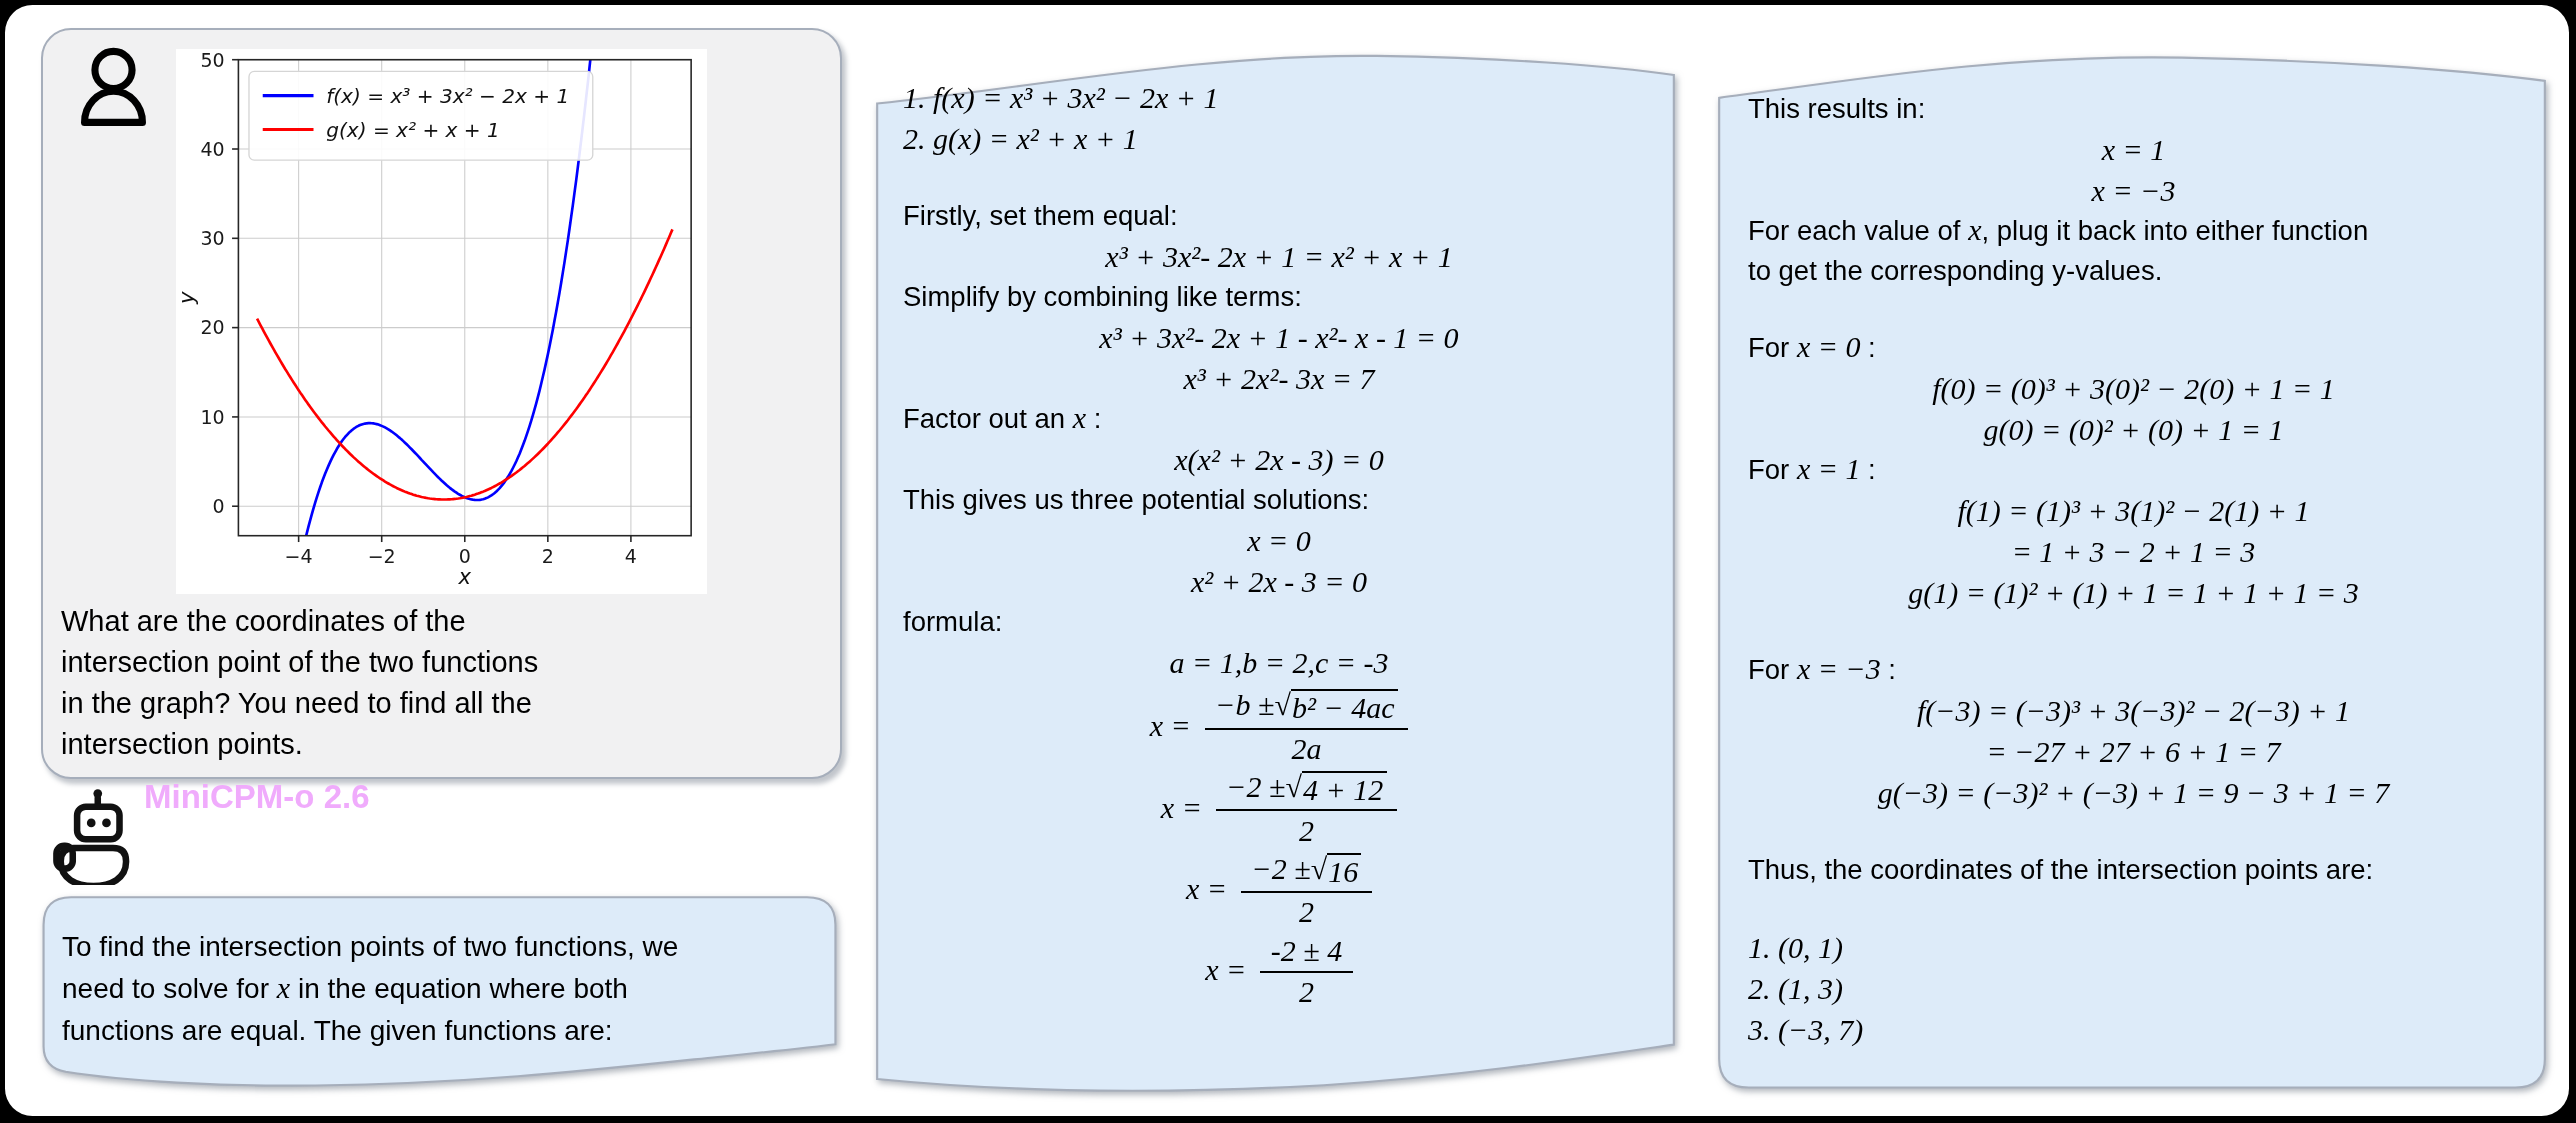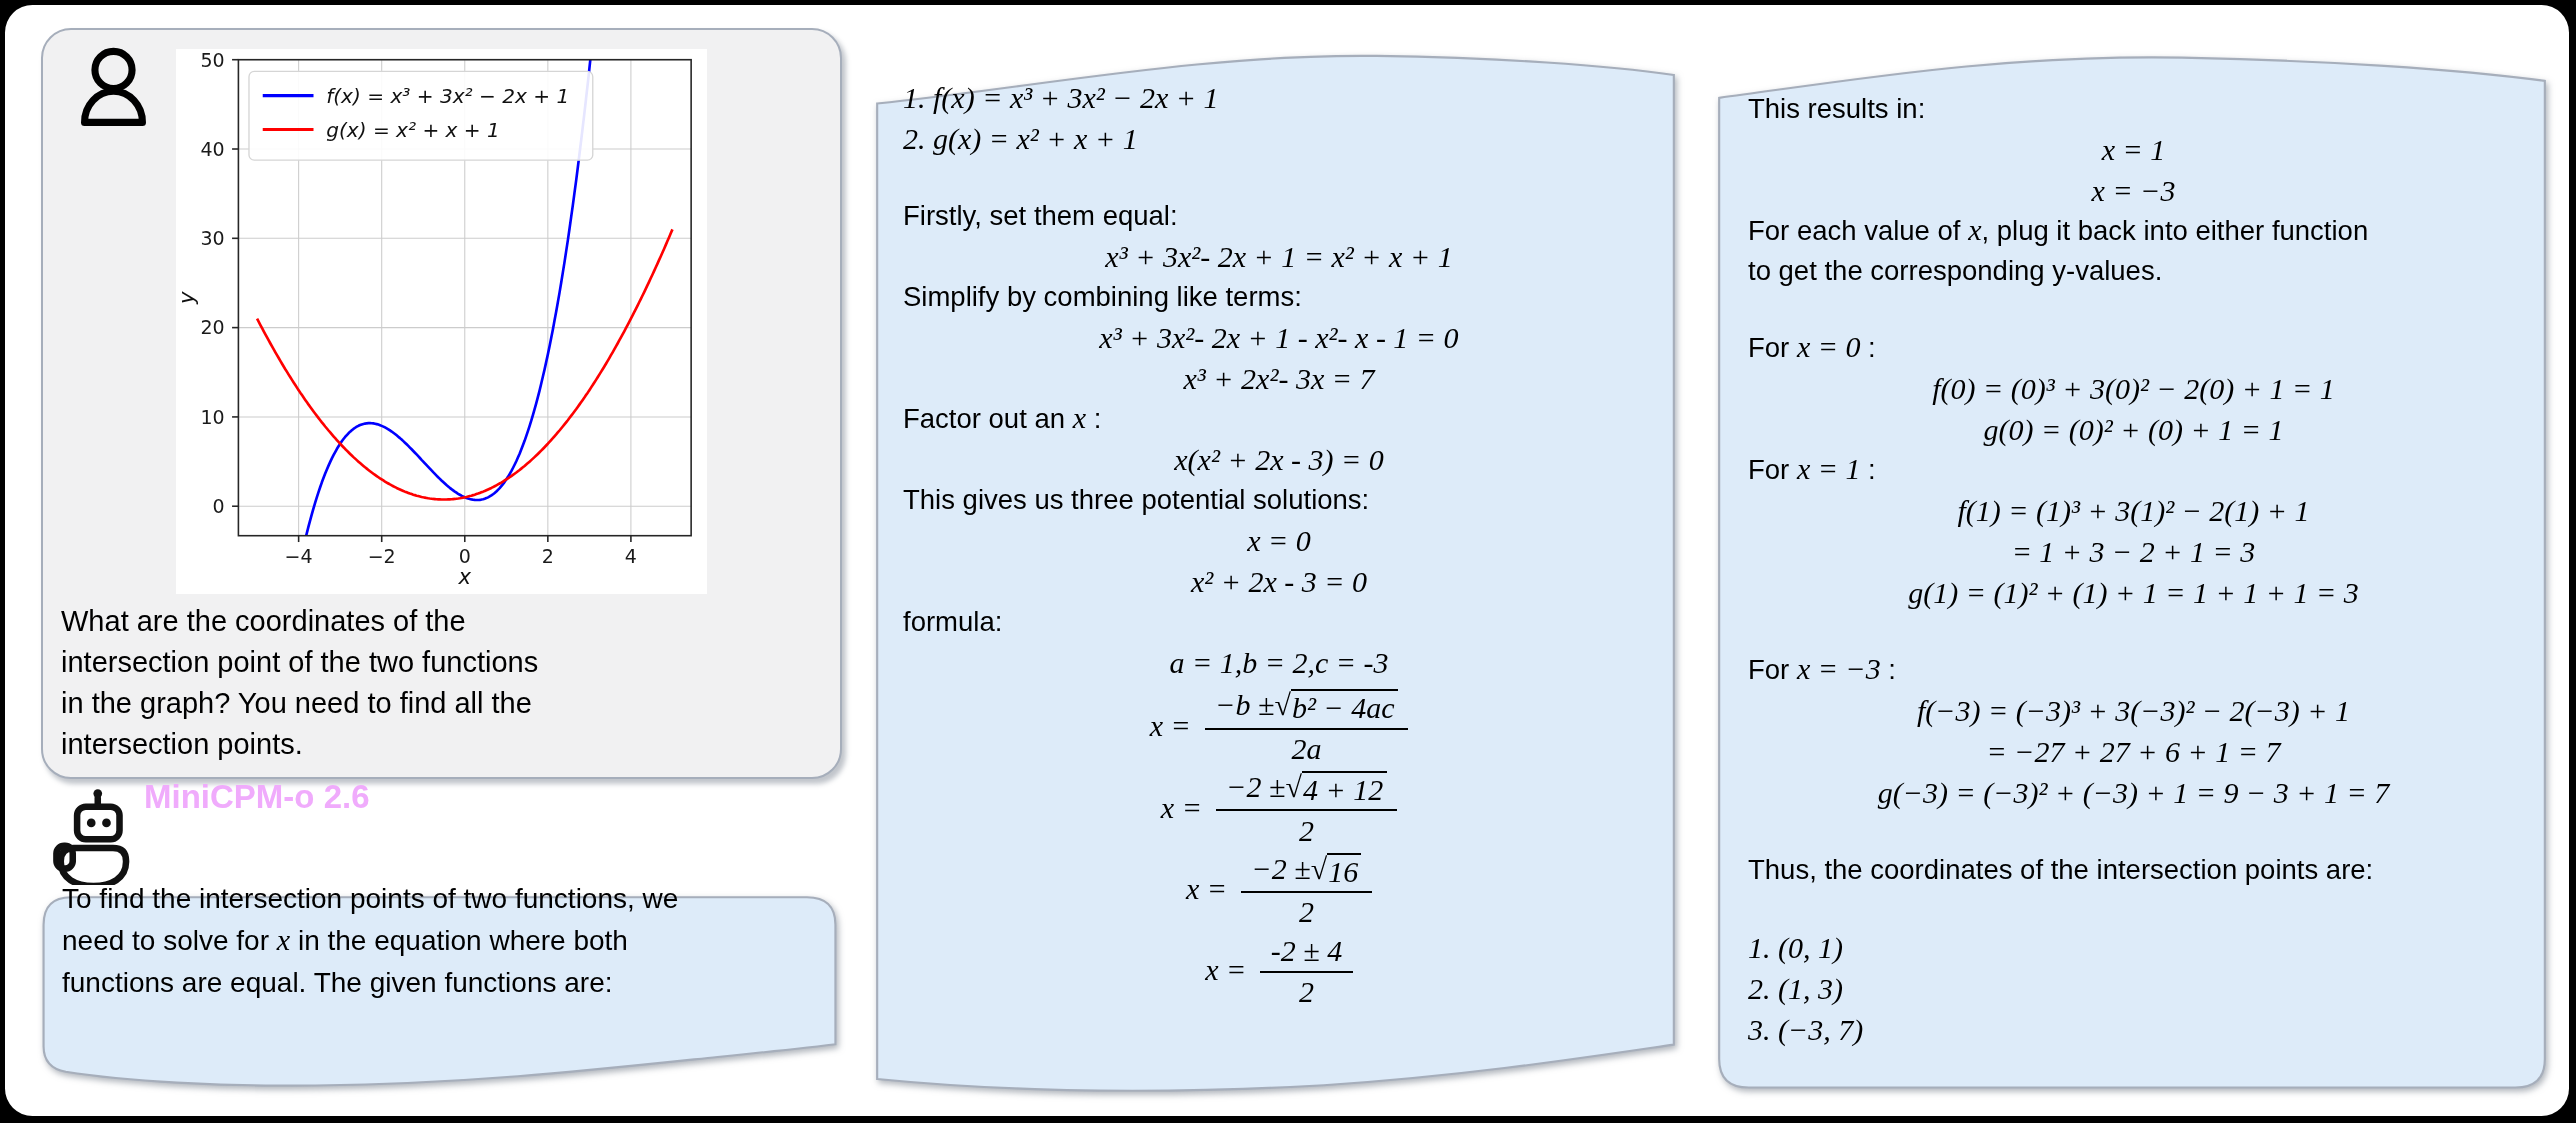--- a/index.html
+++ b/index.html
@@ -26,21 +26,21 @@
   .bubble svg{overflow:visible;filter:drop-shadow(2.6px 3.7px 3.2px rgba(95,105,120,.5));}
   .bubble path{stroke:#a6aebb;stroke-width:4;}
 
   .lines{position:absolute;color:#000;}
   .ln{min-height:40px;}
   .txt{font:400 27.5px/40px "Liberation Sans", sans-serif;}
   .math{font:italic 400 30px/41px "Liberation Serif", serif;}
   .center{text-align:center;}
   .mvar{font:italic 400 30px "Liberation Serif", serif;}
   .gap{height:37px;}
-  #bubble1-text{left:62px;top:878px;width:764px;}
+  #bubble1-text{left:62px;top:926px;width:764px;}
   #bubble1-text .txt{font-size:28px;line-height:42px;}
   #mid-lines{left:903px;top:77px;width:752px;}
   #right-lines{left:1748px;top:89px;width:771px;}
 
   
   .fracln{display:flex;justify-content:center;align-items:center;margin:4.2px 0;
           font:italic 400 30px/32px "Liberation Serif", serif;}
   .fpre{margin-right:13.8px;}
   .fstack{display:inline-flex;flex-direction:column;align-items:center;}
   .fnum{display:flex;align-items:baseline;justify-content:center;border-bottom:2.6px solid #000;

